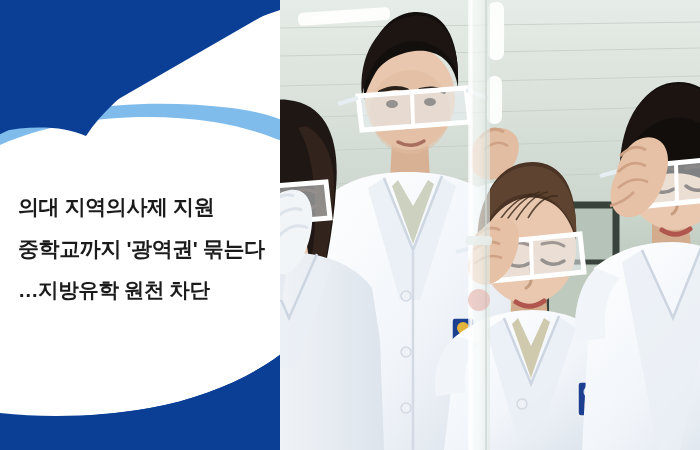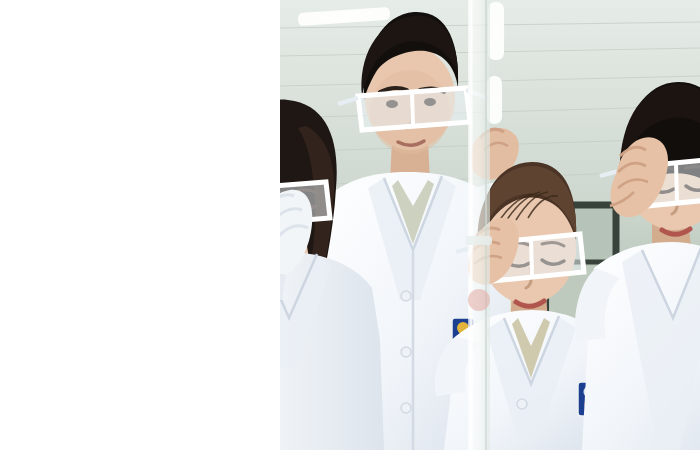--- a/index.html
+++ b/index.html
@@ -53,20 +53,60 @@
     overflow:hidden;
     background:#cfd9d2;
   }
   .photo svg { position:absolute; left:0; top:0; display:block; }
 </style>
 </head>
 <body>
 
 <div class="card">
 
+  <div class="left-panel">
+    <svg width="280" height="450" viewBox="0 0 280 450">
+      <defs>
+        <clipPath id="panelClip">
+            <rect x="0" y="0" width="280" height="450"></rect>
+          </clipPath>
+      </defs>
+      <g clip-path="url(#panelClip)">
+
+        <rect x="0" y="0" width="280" height="450" fill="#0b3f96"></rect>
+
+        <path fill="#ffffff" d="M 280 6 L 280 190 L 88 190 L 96 112 Z"></path>
+
+        <path fill="#7fbcec" d="M -40 160 C 20 108, 130 96, 232 108 C 262 112, 278 118, 292 124
+                 L 292 152 C 268 142, 238 134, 208 131
+                 C 120 124, 30 140, -40 186 Z"></path>
+
+        <path fill="#ffffff" d="M -60 188
+                 C -10 128, 110 106, 214 122
+                 C 262 130, 300 146, 330 168
+                 L 330 300
+                 C 300 352, 236 392, 150 408
+                 C 70 422, -10 416, -60 402 Z"></path>
+
+        <path fill="#0b3f96" d="M -40 450 L 330 450 L 330 300
+                 C 300 352, 236 392, 150 408
+                 C 70 422, -10 418, -40 408 Z"></path>
+
+        <path fill="#0b3f96" d="M -10 -10 L 286 -10 L 286 8
+                 C 200 36, 120 84, 86 136
+                 C 60 124, 20 126, -10 134 Z"></path>
+      </g>
+    </svg>
+
+    <div class="headline">
+      <div class="line l1">의대 지역의사제 지원</div>
+      <div class="line l2">중학교까지 '광역권' 묶는다</div>
+      <div class="line l3">…지방유학 원천 차단</div>
+    </div>
+  </div>
 
   <div class="photo">
     <svg width="420" height="450" viewBox="0 0 420 450">
       <defs>
         <linearGradient id="ceilG" x1="0" y1="0" x2="0" y2="1">
           <stop offset="0" stop-color="#e6ece7"></stop>
           <stop offset="1" stop-color="#ccd6cd"></stop>
         </linearGradient>
         <linearGradient id="wallG" x1="0" y1="0" x2="0" y2="1">
           <stop offset="0" stop-color="#cdd8cf"></stop>

